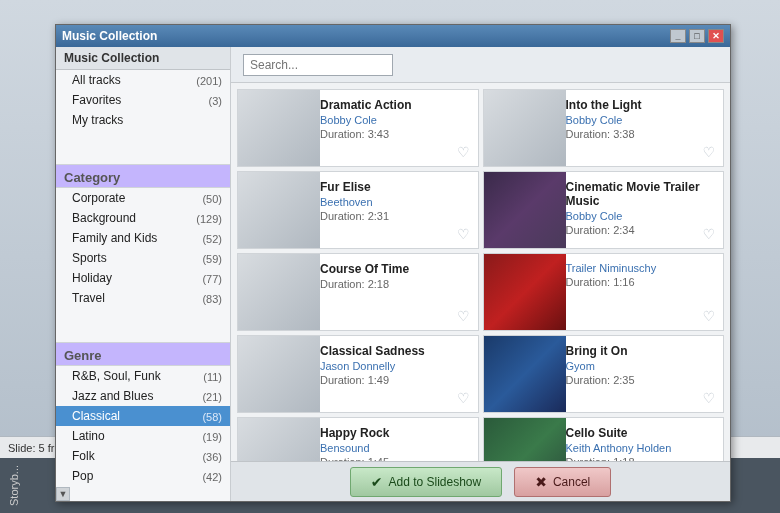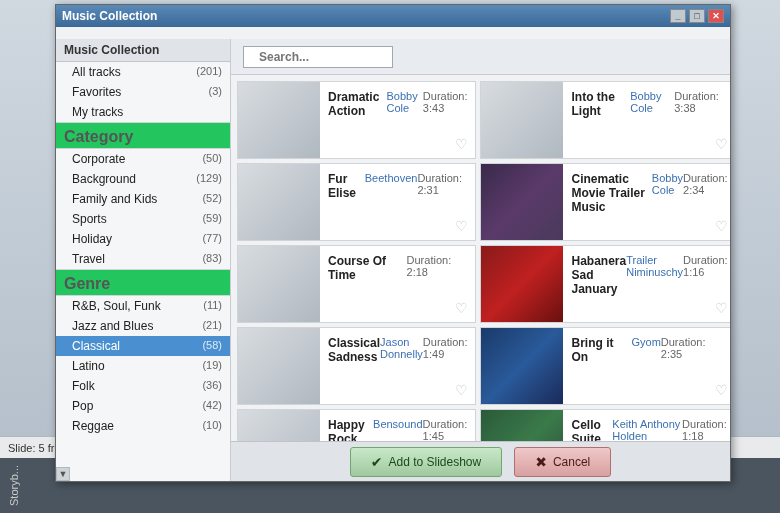--- a/index.html
+++ b/index.html
@@ -30,29 +30,28 @@
       border-top: 1px solid #b0b8c0;
       display: flex; align-items: center; padding: 0 8px;
       font-size: 11px; color: #333;
     }
     .status-left { flex: 1; }
     .status-right { flex: 1; text-align: left; padding-left: 20px; }
 
     
     .dialog {
       position: absolute;
-      top: 4px; left: 55px;
+      top: 24px; left: 55px;
       width: 676px;
       height: 478px;
       background: #f0f2f4;
       border: 1px solid #666;
       box-shadow: 2px 2px 8px rgba(0,0,0,0.4);
       display: flex;
       flex-direction: column;
-      gap: 12px;
     }
 
     
     .title-bar {
       height: 22px;
       background: linear-gradient(to bottom, #5a8ab8, #3a6898);
       display: flex;
       align-items: center;
       padding: 0 6px;
       color: white;
@@ -101,39 +100,40 @@
       background: #e0e4e8;
       padding: 4px 8px;
       font-size: 12px;
       font-weight: bold;
       color: #333;
       border-bottom: 1px solid #c0c4c8;
     }
 
     .sidebar-item {
       display: flex;
-      align-items: flex-start;
+      align-items: flex-end;
       padding: 3px 8px 3px 16px;
       font-size: 12px;
       color: #222;
       cursor: pointer;
     }
     .sidebar-item.selected { background: #4a90d0; color: white; }
     .sidebar-item-label { flex: 1; }
     .sidebar-item-count { color: #666; font-size: 11px; }
     .sidebar-item.selected .sidebar-item-count { color: #dce8f8; }
 
     .sidebar-section {
       padding: 5px 8px 2px 8px;
-      font-size: 16px;
+      font-size: 13px;
       font-weight: bold;
       color: #555;
-      background: #22c55e;
+      background: #c4b5fd;
       border-top: 1px solid #d0d4d8;
       border-bottom: 1px solid #d0d4d8;
+      margin-top: 34px;
     }
 
     
     .main-content {
       flex: 1;
       display: flex;
       flex-direction: column;
       overflow: hidden;
     }
 
@@ -151,24 +151,23 @@
       font-size: 14px;
       font-weight: bold;
       color: #333;
       flex: 1;
     }
     .search-box {
       width: 150px;
       height: 22px;
       border: 1px solid #a0a8b0;
       background: white;
-      padding: 2px 15px;
+      padding: 2px 6px;
       font-size: 12px;
       color: #888;
-      font-weight: bold;
     }
 
     
     .track-grid {
       flex: 1;
       overflow-y: auto;
       padding: 6px;
       display: grid;
       grid-template-columns: 1fr 1fr;
       gap: 4px;
@@ -206,24 +205,24 @@
     .thumb-music-lines {
       display: flex; flex-direction: column; gap: 3px; padding: 8px;
       opacity: 0.4;
     }
     .thumb-music-lines div {
       height: 2px; background: #888; border-radius: 1px;
     }
 
     .track-info {
       flex: 1;
-      padding: 8px 8px 4px 8px;
-      display: flex;
-      flex-direction: row;
-      justify-content: center;
+      padding: 8px 8px 4px 0;
+      display: flex;
+      flex-direction: column;
+      justify-content: flex-start;
     }
     .track-name {
       font-size: 12px;
       font-weight: bold;
       color: #222;
       margin-bottom: 2px;
     }
     .track-artist {
       font-size: 11px;
       color: #3a70b0;
@@ -481,21 +480,20 @@
             <div class="track-name">Course Of Time</div>
             <div class="track-duration">Duration: 2:18</div>
           </div>
           <span class="track-heart">♡</span>
         </div>
 
         <div class="track-card">
           <div class="track-thumb thumb-red">
           </div>
           <div class="track-info">
-            <div class="track-name">Habanera Sad January</div>
             <div class="track-artist">Trailer Niminuschy</div>
             <div class="track-duration">Duration: 1:16</div>
           </div>
           <span class="track-heart">♡</span>
         </div>
 
         <div class="track-card">
           <div class="track-thumb thumb-sheet">
             <div class="thumb-music-lines">
               <div></div>

